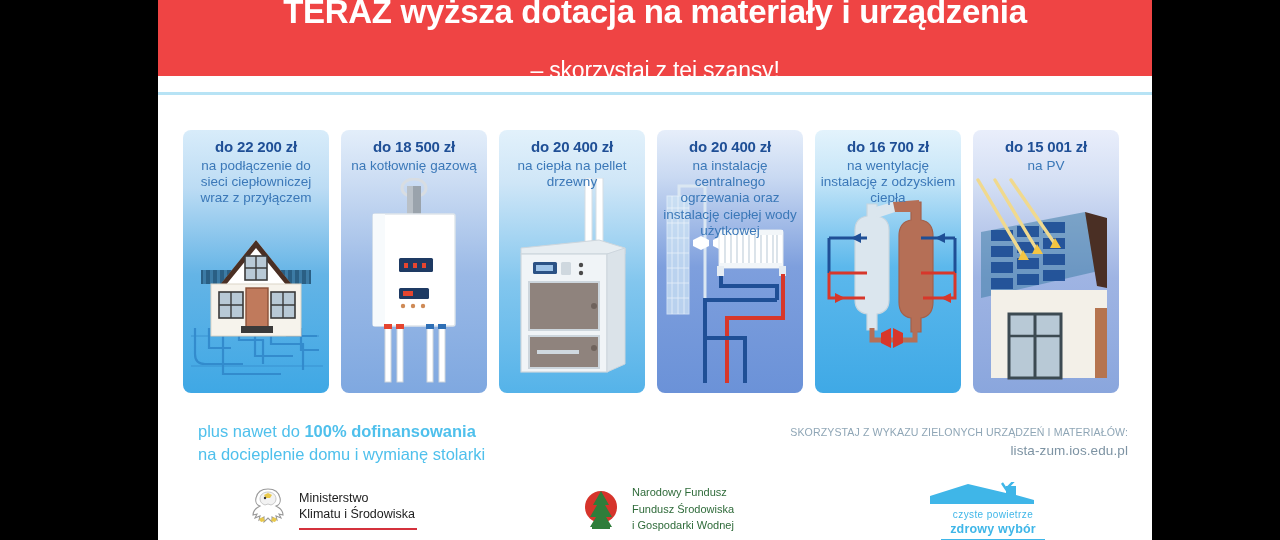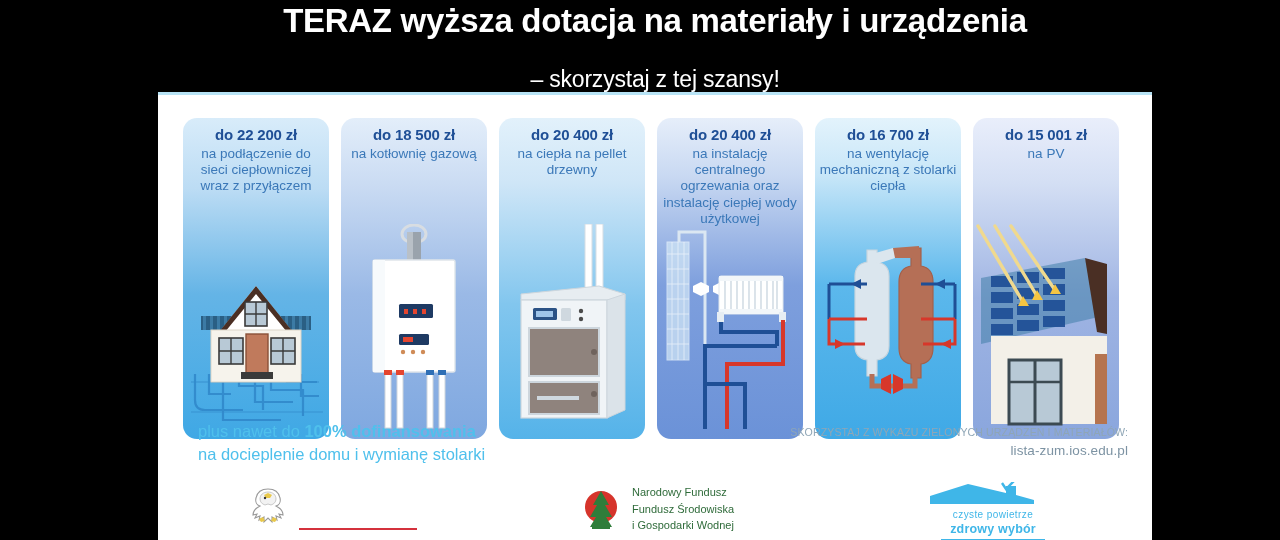--- a/index.html
+++ b/index.html
@@ -15,43 +15,43 @@
   .bar-left  { position:absolute; left:0;   top:0; width:158px; height:540px; background:#000; z-index:30; }
   .bar-right { position:absolute; left:1152px; top:0; width:128px; height:540px; background:#000; z-index:30; }
 
   .slide {
     position:absolute; left:158px; top:0; width:994px; height:540px;
     background:#ffffff;
   }
 
   
   .header {
-    position:absolute; left:0; top:0; width:994px; height:94px;
-    background:#000000;
+    position:absolute; left:0; top:0; width:994px; height:76px;
+    background:#ef4444;
     display:flex; flex-direction:column; align-items:center; justify-content:center;
     padding-top:4px;
     gap:24px;
   }
   .header .line1 {
     color:#ffffff; font-size:33px; font-weight:bold; letter-spacing:-0.3px;
     line-height:1.05; white-space:nowrap;
   }
   .header .line2 {
     color:#ffffff; font-size:23px; font-weight:normal; letter-spacing:-0.2px;
     line-height:1.2; margin-top:3px; white-space:nowrap;
   }
   .header-underline {
     position:absolute; left:0; top:92px; width:994px; height:3px; background:#b7e3f5;
   }
 
   
   .cards { position:absolute; left:0; top:118px; width:994px; height:295px; }
   .card {
-    position:absolute; top:0; width:146px; height:321px;
-    border-radius:14px; overflow:hidden;
+    position:absolute; top:12px; width:146px; height:263px;
+    border-radius:8px; overflow:hidden;
     background:linear-gradient(180deg,#ddeefb 0%, #bcd9f2 28%, #7fb4e8 62%, #5fa6e2 100%);
   }
   .card .captxt {
     position:absolute; left:0; top:8px; width:146px;
     text-align:center; padding:0 4px;
     color:#2f6fb5; font-size:13.5px; line-height:1.2;
     z-index:6;
   }
   .card .amount {
     display:block; color:#1f4f96; font-weight:bold; font-size:15px;
@@ -305,21 +305,21 @@
           <path d="M64,98 L64,108 L120,108 L120,122" fill="none" stroke="#1f4f96" stroke-width="4"></path>
           <path d="M126,96 L126,140 L70,140 L70,205" fill="none" stroke="#d7372a" stroke-width="4"></path>
           <path d="M120,122 L48,122 L48,160 L88,160 L88,205" fill="none" stroke="#1f4f96" stroke-width="4"></path>
           <path d="M48,140 L48,205" fill="none" stroke="#1f4f96" stroke-width="4"></path>
         </svg>
       </div>
 
       <div class="card c5">
         <div class="captxt">
           <span class="amount">do 16 700 zł</span>
-          <span class="sub">na wentylację mechaniczną z stolarki ciepła</span>
+          <span class="sub">na wentylację instalację z odzyskiem ciepła</span>
         </div>
         <svg class="illus" viewBox="0 0 146 215">
 
           <path d="M40,52 Q40,40 52,38 L52,26 L62,26 L62,38 Q74,40 74,52 L74,122 Q74,134 62,136 L62,152 L52,152 L52,136 Q40,134 40,122 Z" fill="#dbe6ee" stroke="#c8d5de" stroke-width="1.2"></path>
           <path d="M57,30 L78,24 L86,32 L62,40 Z" fill="#dbe6ee"></path>
 
           <path d="M84,58 Q84,44 96,42 L96,24 L106,24 L106,42 Q118,44 118,58 L118,124 Q118,138 106,140 L106,154 L96,154 L96,140 Q84,138 84,124 Z" fill="#b56f56" stroke="#a4604a" stroke-width="1.2"></path>
           <path d="M78,24 L104,22 L104,34 L80,34 Z" fill="#b56f56"></path>
 
           <path d="M14,60 L52,60" stroke="#1f4f96" stroke-width="3" fill="none"></path>
@@ -408,20 +408,24 @@
 
       <div class="logo logo-mk">
         <svg class="eagle" viewBox="0 0 44 44">
           <path d="M22,5 C15,5 11,9 10,14 C9,18 11,21 14,22 C10,24 7,27 7,31 L11,30 L9,34 L14,32 L13,36 L18,33 L18,38 L22,34 L26,38 L26,33 L31,36 L30,32 L35,34 L33,30 L37,31 C37,27 34,24 30,22 C33,21 35,18 34,14 C33,9 29,5 22,5 Z" fill="#ffffff" stroke="#9a9a9a" stroke-width="1.1"></path>
           <path d="M22,8 C17,8 14,11 14,15 C14,18 16,20 19,21 L22,20 L25,21 C28,20 30,18 30,15 C30,11 27,8 22,8 Z" fill="#f2f2f2" stroke="#bdbdbd" stroke-width="0.8"></path>
           <path d="M18,11 L22,9 L26,11 L24,14 L20,14 Z" fill="#e8c84a"></path>
           <circle cx="19" cy="14" r="1.2" fill="#333"></circle>
           <path d="M13,35 L17,33 L19,37 L15,38 Z" fill="#e8c84a"></path>
           <path d="M31,35 L27,33 L25,37 L29,38 Z" fill="#e8c84a"></path>
         </svg>
+        <div class="mk-text">
+          <div>Ministerstwo</div>
+          <div>Klimatu i Środowiska</div>
+        </div>
         <div class="mk-rule"></div>
       </div>
 
       <div class="logo logo-nf">
         <svg class="nf-mark" viewBox="0 0 46 44">
           <circle cx="23" cy="20" r="16" fill="#d6342b"></circle>
           <path d="M23,4 L31,18 L27,18 L34,30 L28,30 L34,40 L12,40 L18,30 L12,30 L19,18 L15,18 Z" fill="#2f7d3a"></path>
           <rect x="14" y="39" width="18" height="3" fill="#2f7d3a"></rect>
         </svg>
         <div class="nf-text">

